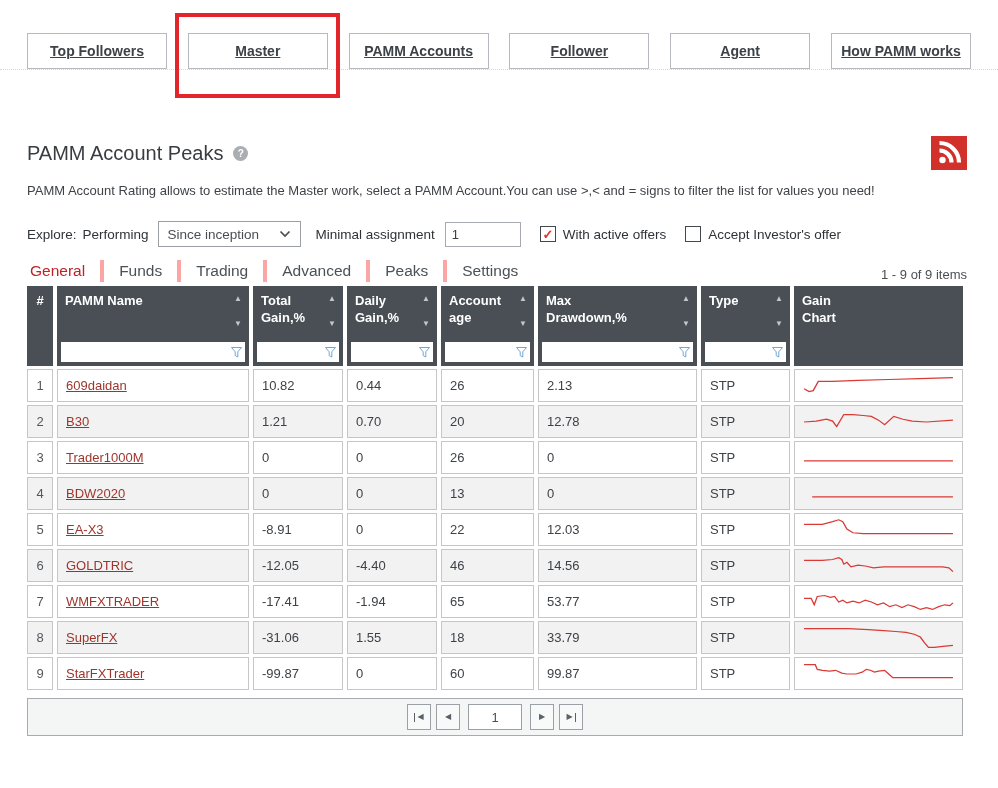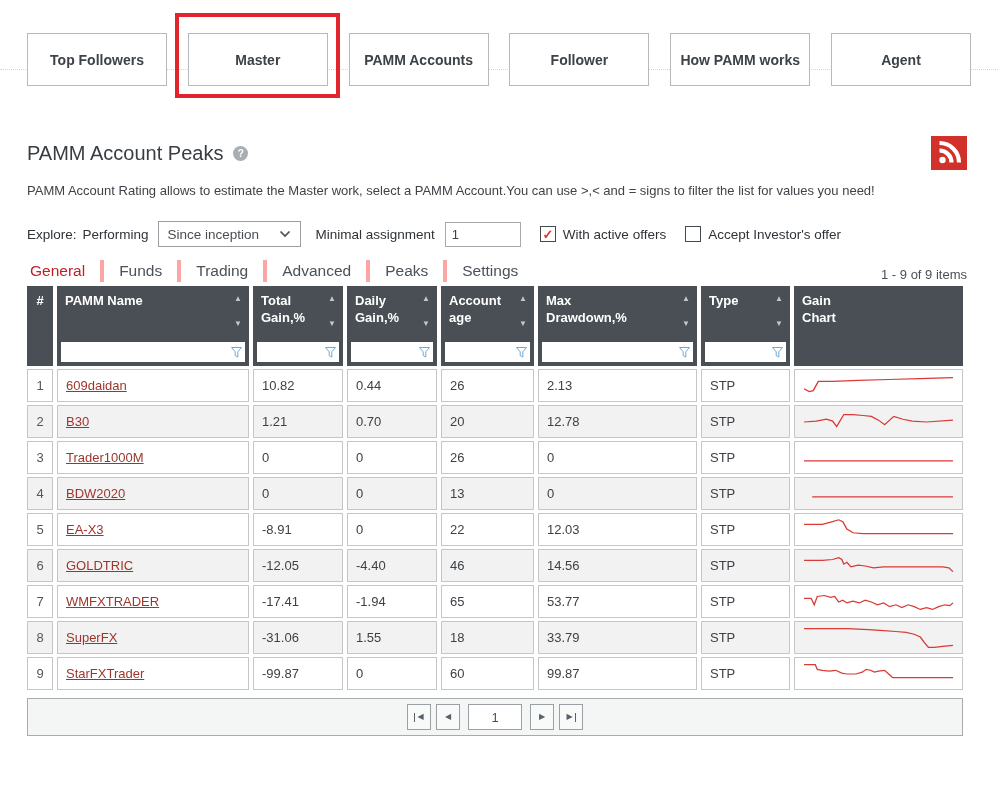--- a/index.html
+++ b/index.html
@@ -5,24 +5,24 @@
   * { box-sizing: border-box; margin: 0; padding: 0; }
   html,body { width: 998px; height: 788px; background: #fff; overflow: hidden;
     font-family: "Liberation Sans", sans-serif; }
 
   
   .topnav { position: relative; height: 104px; }
   .dotted-line { position: absolute; top: 69px; left: 0; right: 0;
     border-top: 1px dotted #d6d6d6; }
   .nav-buttons { position: absolute; top: 33px; left: 27px; right: 27px;
     display: flex; justify-content: space-between; }
-  .nav-btn { position: relative; z-index: 1; width: 140px; height: 53px;
+  .nav-btn { position: relative; z-index: 1; width: 140px; height: 36px;
     background: #fff; border: 1px solid #b6babe; display: flex; align-items: center;
     justify-content: center; font-size: 14px; font-weight: bold; color: #3c4247;
-    cursor: pointer; white-space: nowrap; }
+    cursor: pointer; white-space: nowrap; text-decoration: underline; }
   .annotation-box { position: absolute; left: 175px; top: 13px; width: 165px;
     height: 85px; border: 4px solid #e1252b; z-index: 2; pointer-events: none; }
 
   .content { position: relative; padding: 0 27px; }
 
   
   .title-row { position: relative; margin-top: 38px; display: flex; align-items: center; }
   .page-title { font-size: 20px; color: #393d42; }
   .help-icon { width: 15px; height: 15px; border-radius: 50%; background: #a9aeb3;
     color: #fff; font-size: 10px; font-weight: bold; display: flex; align-items: center;
@@ -107,22 +107,22 @@
 </head>
 <body>
 
 <div class="topnav">
   <div class="dotted-line"></div>
   <div class="nav-buttons">
     <div class="nav-btn">Top Followers</div>
     <div class="nav-btn">Master</div>
     <div class="nav-btn">PAMM Accounts</div>
     <div class="nav-btn">Follower</div>
+    <div class="nav-btn">Agent</div>
     <div class="nav-btn">How PAMM works</div>
-    <div class="nav-btn">Agent</div>
   </div>
   <div class="annotation-box"></div>
 </div>
 
 <div class="content">
   <div class="title-row">
     <div class="page-title">PAMM Account Peaks</div>
     <div class="help-icon"></div>
     <svg class="rss-icon" viewBox="0 0 36 34">
       <rect width="36" height="34" fill="#d2312b"></rect>

